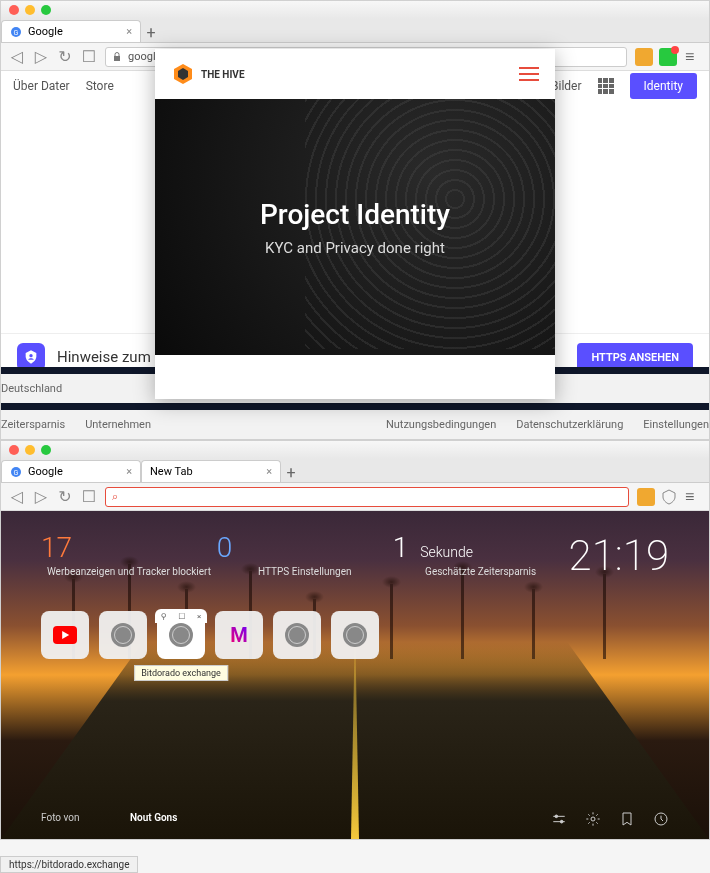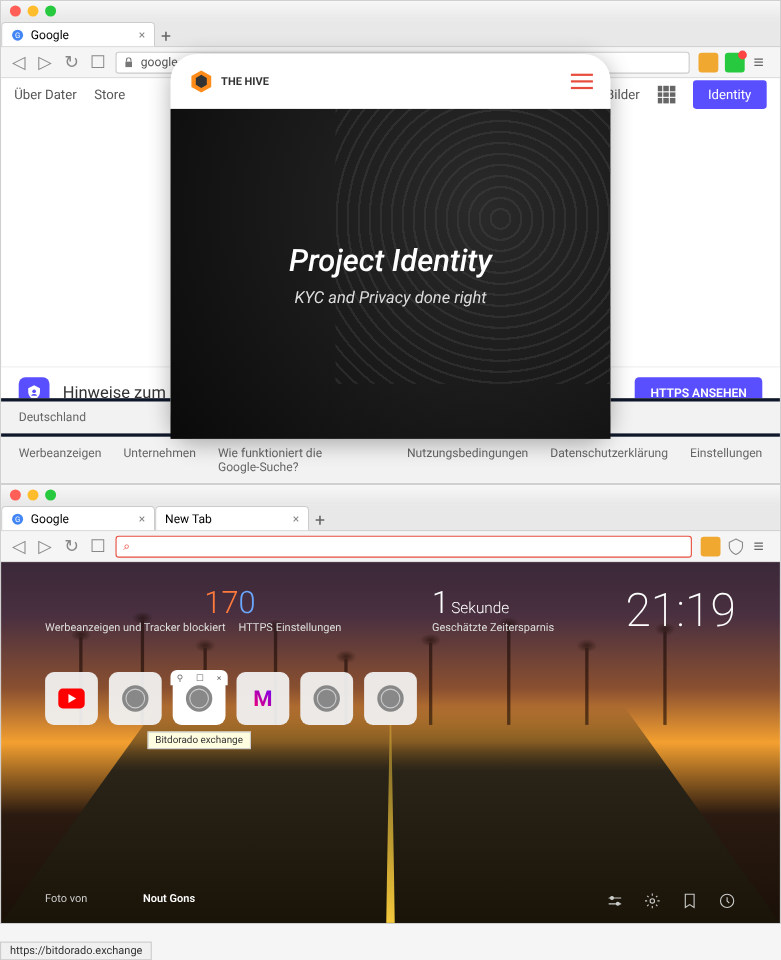--- a/index.html
+++ b/index.html
@@ -28,61 +28,61 @@
 .ext-icon.green{background:#27c93f;position:relative;}
 .ext-icon.green::after{content:"";position:absolute;top:-2px;right:-2px;width:8px;height:8px;background:#f44;border-radius:50%;}
 .hamb{width:16px;color:#666;cursor:pointer;}
 
 .google-header{height:30px;display:flex;align-items:center;padding:0 12px;gap:16px;font-size:12px;color:#555;}
 .google-header .spacer{flex:1;}
 .apps-icon{width:16px;height:16px;display:grid;grid-template-columns:repeat(3,1fr);gap:1px;}
 .apps-icon span{background:#666;}
 .signin-btn{background:#5a4fff;color:#fff;padding:6px 14px;border-radius:3px;font-size:12px;cursor:pointer;}
 
-.popup{position:absolute;top:48px;left:50%;transform:translateX(-50%);width:400px;height:350px;background:#fff;box-shadow:0 4px 20px rgba(0,0,0,0.3);z-index:10;border-radius:24px;}
+.popup{position:absolute;top:48px;left:50%;transform:translateX(-50%);width:400px;height:350px;background:#fff;box-shadow:0 4px 20px rgba(0,0,0,0.3);z-index:10;}
 .popup-header{height:50px;display:flex;align-items:center;padding:0 16px;justify-content:space-between;}
 .hive-logo{display:flex;align-items:center;gap:6px;}
 .hive-logo .hex{width:24px;height:24px;}
 .hive-logo .txt{font-size:10px;font-weight:bold;color:#333;}
 .burger{width:20px;display:flex;flex-direction:column;gap:4px;cursor:pointer;}
 .burger span{height:2px;background:#e74c3c;}
-.popup-body{height:300px;background:radial-gradient(circle at 70% 30%,#2a2a2a,#0a0a0a);display:flex;flex-direction:column;align-items:center;justify-content:center;color:#fff;position:relative;overflow:hidden;font-style:italic;}
+.popup-body{height:256px;background:radial-gradient(circle at 70% 30%,#2a2a2a,#0a0a0a);display:flex;flex-direction:column;align-items:center;justify-content:center;color:#fff;position:relative;overflow:hidden;}
 .popup-body::before{content:"";position:absolute;top:-50px;right:-50px;width:300px;height:300px;background:repeating-radial-gradient(circle at center,transparent 0,transparent 8px,rgba(80,80,80,0.3) 8px,rgba(80,80,80,0.3) 10px);}
 .popup-body h1{font-size:28px;font-weight:500;z-index:1;}
 .popup-body p{font-size:15px;margin-top:8px;z-index:1;color:#ddd;}
 
 .privacy-bar{position:absolute;bottom:58px;left:0;right:0;height:48px;background:#fff;border-top:1px solid #eee;border-bottom:1px solid #eee;display:flex;align-items:center;padding:0 16px;gap:12px;}
 .shield{width:28px;height:28px;background:#5a4fff;border-radius:6px;display:flex;align-items:center;justify-content:center;}
 .shield svg{width:16px;height:16px;fill:#fff;}
 .privacy-bar .txt{font-size:15px;color:#333;}
 .privacy-bar .spacer{flex:1;}
 .btn-outline{color:#5a4fff;font-size:11px;font-weight:600;padding:6px 10px;cursor:pointer;}
 .btn-fill{background:#5a4fff;color:#fff;font-size:11px;font-weight:600;padding:8px 14px;border-radius:4px;cursor:pointer;}
 
 .footer1{position:absolute;bottom:0;left:0;right:0;background:#f2f2f2;}
-.footer-row{padding:8px 16px;font-size:11px;color:#666;display:flex;gap:20px;border-top:3px solid #0f172a;}
+.footer-row{padding:8px 0;font-size:11px;color:#666;display:flex;gap:20px;border-top:7px solid #0f172a;}
 .footer-row .spacer{flex:1;}
 
 
 .win2{height:400px;position:relative;overflow:hidden;}
 .win2 .toolbar .addrbar{border:1px solid #e74c3c;}
 .ntbg{position:absolute;top:70px;left:0;right:0;bottom:0;background:linear-gradient(to bottom,#3a2838 0%,#4a3040 15%,#8a5030 35%,#f4a030 50%,#2a1a10 70%,#1a1008 100%);}
 .road{position:absolute;bottom:0;left:0;right:0;height:60%;background:linear-gradient(to bottom,transparent,#2a2418 30%,#1a1408);clip-path:polygon(20% 0,80% 0,100% 100%,0 100%);}
 .road-line{position:absolute;bottom:0;left:50%;transform:translateX(-50%);width:8px;height:60%;background:linear-gradient(to bottom,rgba(244,200,60,0.3),#f4c83c);clip-path:polygon(45% 0,55% 0,100% 100%,0 100%);}
 .palms{position:absolute;top:0;left:0;right:0;height:45%;opacity:0.6;}
 .palm{position:absolute;bottom:0;width:3px;background:#1a0a05;}
 .palm::before{content:"";position:absolute;top:-8px;left:-8px;width:19px;height:12px;background:radial-gradient(ellipse,#1a0a05,transparent 70%);}
 
 .stats{position:absolute;top:90px;left:0;right:0;display:flex;padding:0 40px;color:#fff;}
 .stat{flex:1;}
 .stat .num{font-size:28px;font-weight:300;}
-.stat.orange .num{color:#ff7a3c;text-align:right;}
+.stat.orange .num{color:#ff7a3c;}
 .stat.blue .num{color:#6aa8ff;}
-.stat .unit{font-size:14px;font-weight:300;margin-left:2px;}
-.stat .lbl{font-size:10px;color:#ddd;margin-top:2px;}
+.stat .unit{font-size:14px;font-weight:300;margin-left:12px;}
+.stat .lbl{font-size:10px;color:#ddd;margin-top:2px;text-align:center;}
 .clock{font-size:42px;font-weight:200;color:#fff;margin-left:auto;}
 
 .tiles{position:absolute;top:170px;left:40px;display:flex;gap:10px;}
 .tile{width:48px;height:48px;background:rgba(240,240,240,0.95);border-radius:8px;display:flex;align-items:center;justify-content:center;position:relative;}
 .tile.active{background:#fff;}
 .tile-actions{position:absolute;top:-2px;left:-2px;right:-2px;height:14px;background:#fff;border-radius:6px 6px 0 0;display:flex;align-items:center;justify-content:space-around;font-size:8px;color:#666;}
 .tooltip{position:absolute;top:54px;left:50%;transform:translateX(-50%);background:#fffde0;border:1px solid #ccc;padding:2px 6px;font-size:9px;color:#333;white-space:nowrap;}
 .yt{width:24px;height:18px;background:#f00;border-radius:4px;position:relative;}
 .yt::after{content:"";position:absolute;top:50%;left:50%;transform:translate(-40%,-50%);border-left:7px solid #fff;border-top:4px solid transparent;border-bottom:4px solid transparent;}
 .globe{width:24px;height:24px;background:#888;border-radius:50%;position:relative;}
@@ -189,23 +189,22 @@
     <span class="spacer"></span>
     <span class="btn-outline">NERN</span>
     <span class="btn-fill">HTTPS ANSEHEN</span>
   </div>
 
   <div class="footer1">
     <div class="footer-row">
       <span>Deutschland</span>
     </div>
     <div class="footer-row">
-      <span>Werbeanzeigen</span>
+      <span>Zeitersparnis</span>
       <span>Unternehmen</span>
-      <span>Wie funktioniert die Google-Suche?</span>
       <span class="spacer"></span>
       <span>Nutzungsbedingungen</span>
       <span>Datenschutzerklärung</span>
       <span>Einstellungen</span>
     </div>
   </div>
 </div>
 
 <div class="window win2">
   <div class="titlebar">

